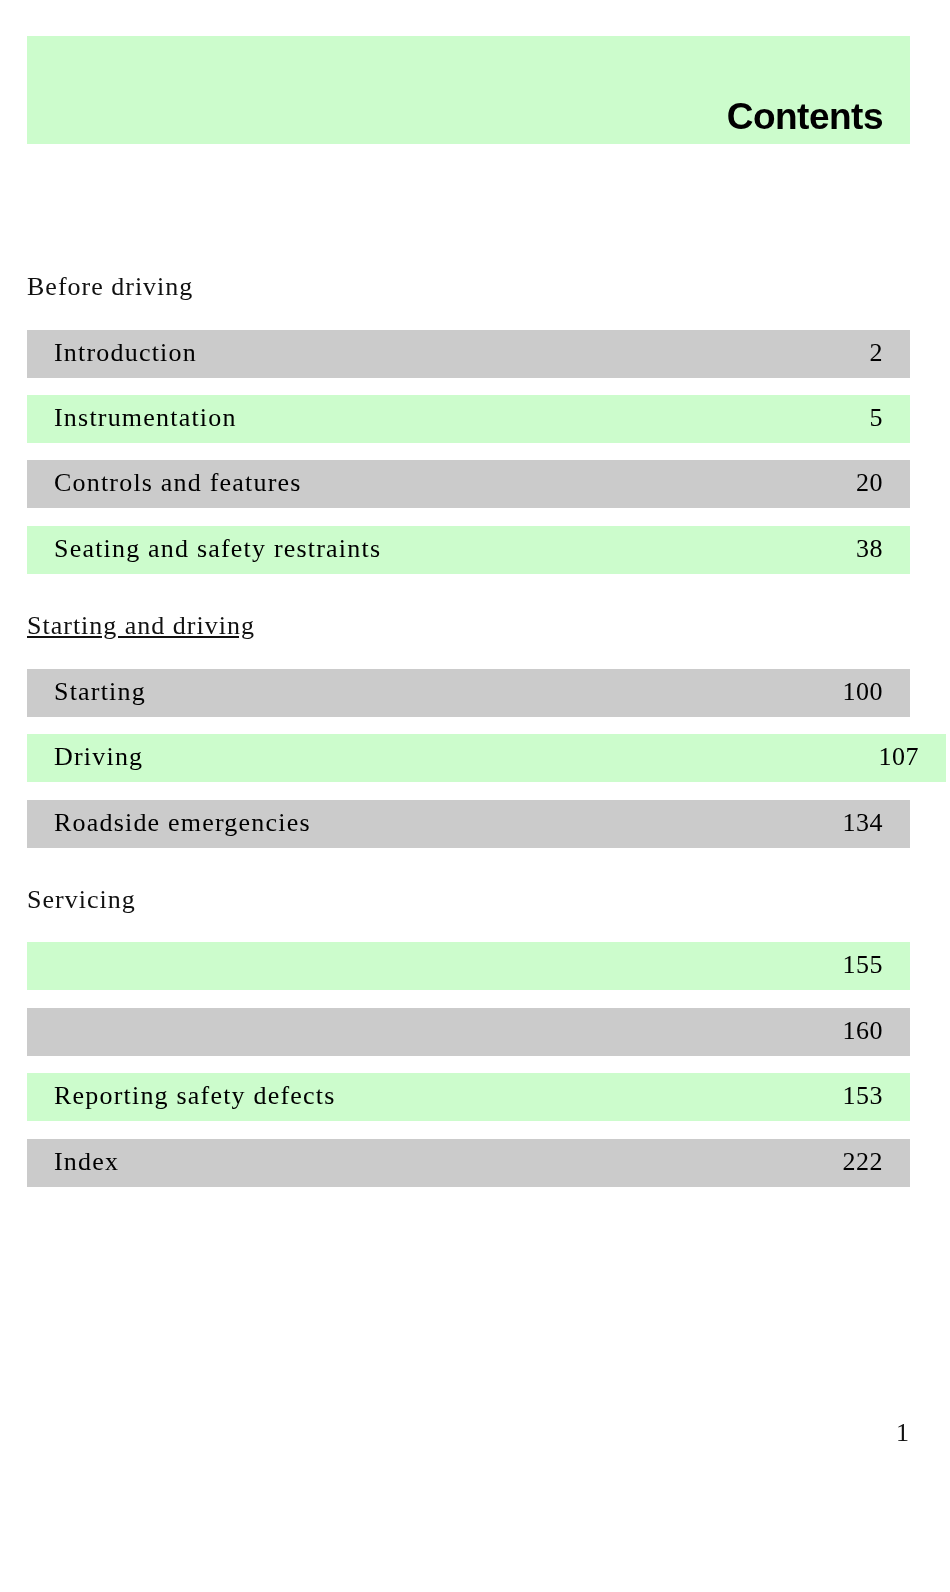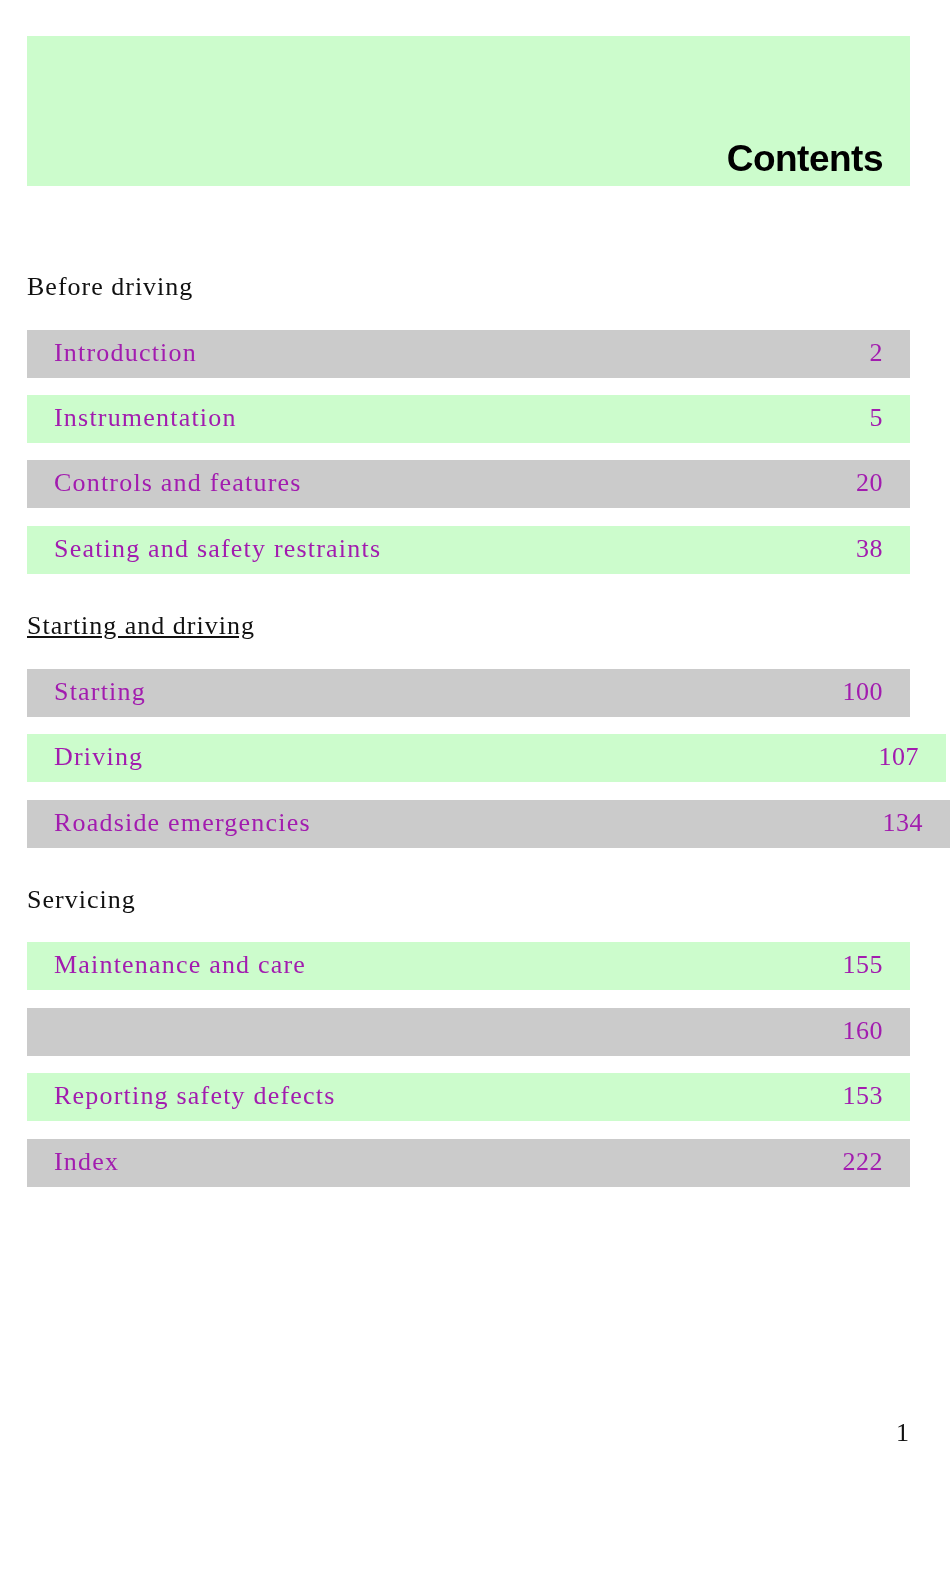--- a/index.html
+++ b/index.html
@@ -1,20 +1,20 @@
 <!DOCTYPE html>
 <html><head>
 <meta charset="utf-8">
 <style>
   html, body { margin:0; padding:0; background:#ffffff; }
   body { width:950px; height:1592px; position:relative; overflow:hidden; }
-  .header-box { position:absolute; left:27px; top:36px; width:883px; height:150px; background:#ccfccc; }
+  .header-box { position:absolute; left:27px; top:36px; width:883px; height:108px; background:#ccfccc; }
   .header-title { position:absolute; right:27px; bottom:6px; font-family:"Liberation Sans", sans-serif; font-weight:bold; font-size:37px; color:#000; letter-spacing:-0.5px; }
   .section-title { position:absolute; left:27px; font-family:"Liberation Serif", serif; font-size:26px; color:#111; letter-spacing:1px; line-height:30px; }
-  .row { position:absolute; left:27px; width:883px; height:48px; font-family:"Liberation Serif", serif; font-size:26px; color:#a21caf; letter-spacing:1.2px; }
+  .row { position:absolute; left:27px; width:883px; height:48px; font-family:"Liberation Serif", serif; font-size:26px; color:#000000; letter-spacing:1.2px; }
   .row.gray { background:#cbcbcb; }
   .row.green { background:#ccfccc; }
   .row .label { position:absolute; left:27px; top:8px; line-height:30px; }
   .row .page { position:absolute; right:27px; top:8px; line-height:30px; letter-spacing:0.5px; }
   .page-number { position:absolute; right:41px; top:1418px; font-family:"Liberation Serif", serif; font-size:26px; color:#111; }
 </style>
 </head>
 <body>
 
 <div class="header-box">
@@ -43,29 +43,28 @@
 <div class="section-title" style="top:611px;text-decoration:underline;">Starting and driving</div>
 
 <div class="row gray" style="top:669px;">
   <span class="label">Starting</span>
   <span class="page">100</span>
 </div>
 <div class="row green" style="top:734px;padding-left:36px;">
   <span class="label">Driving</span>
   <span class="page">107</span>
 </div>
-<div class="row gray" style="top:800px;padding-left:40px;">
+<div class="row gray" style="top:800px;">
   <span class="label">Roadside emergencies</span>
   <span class="page">134</span>
 </div>
 
 <div class="section-title" style="top:885px;">Servicing</div>
 
 <div class="row green" style="top:942px;">
-  <span class="label">Maintenance and care</span>
   <span class="page">155</span>
 </div>
 <div class="row gray" style="top:1008px;">
   <span class="page">160</span>
 </div>
 <div class="row green" style="top:1073px;">
   <span class="label">Reporting safety defects</span>
   <span class="page">153</span>
 </div>
 <div class="row gray" style="top:1139px;">

